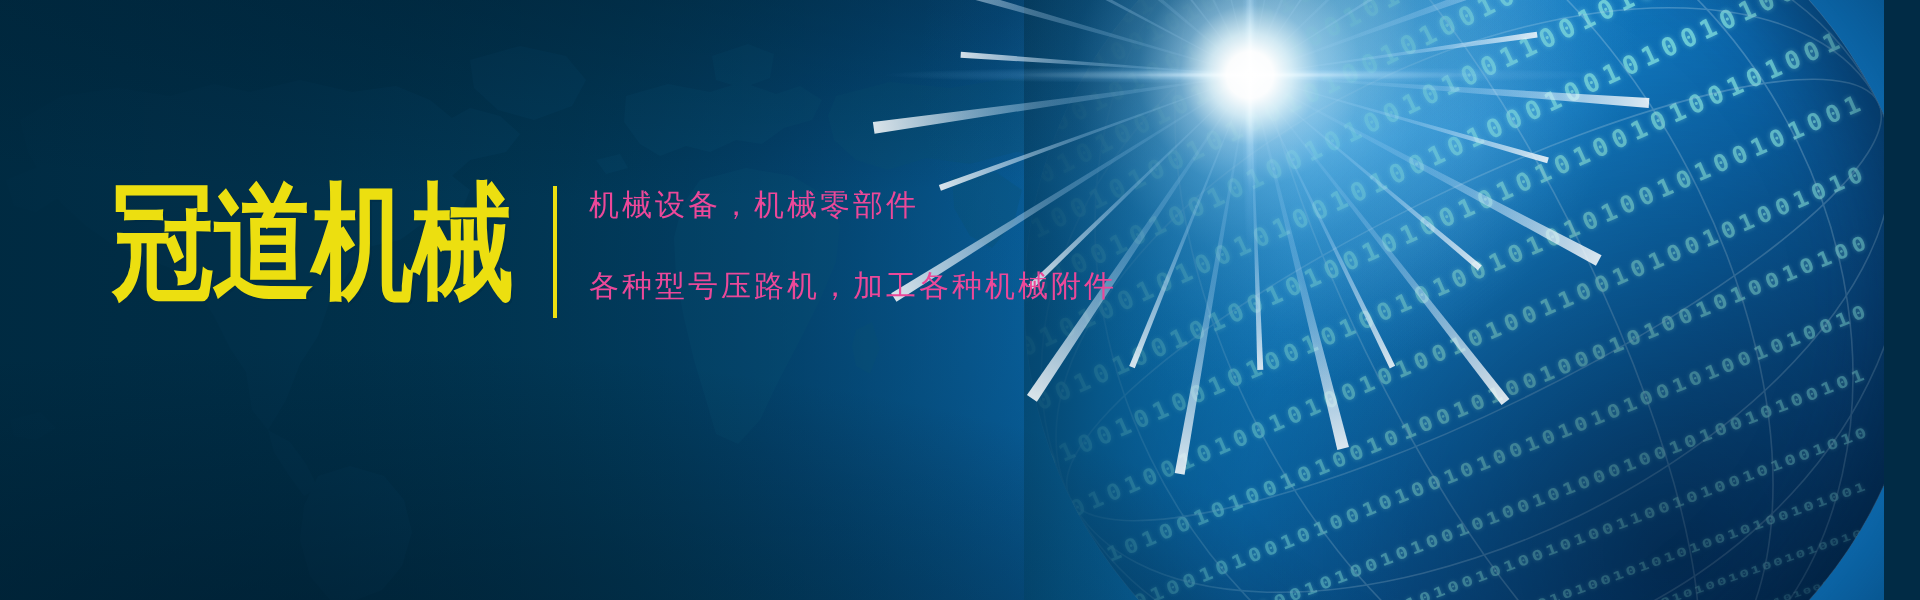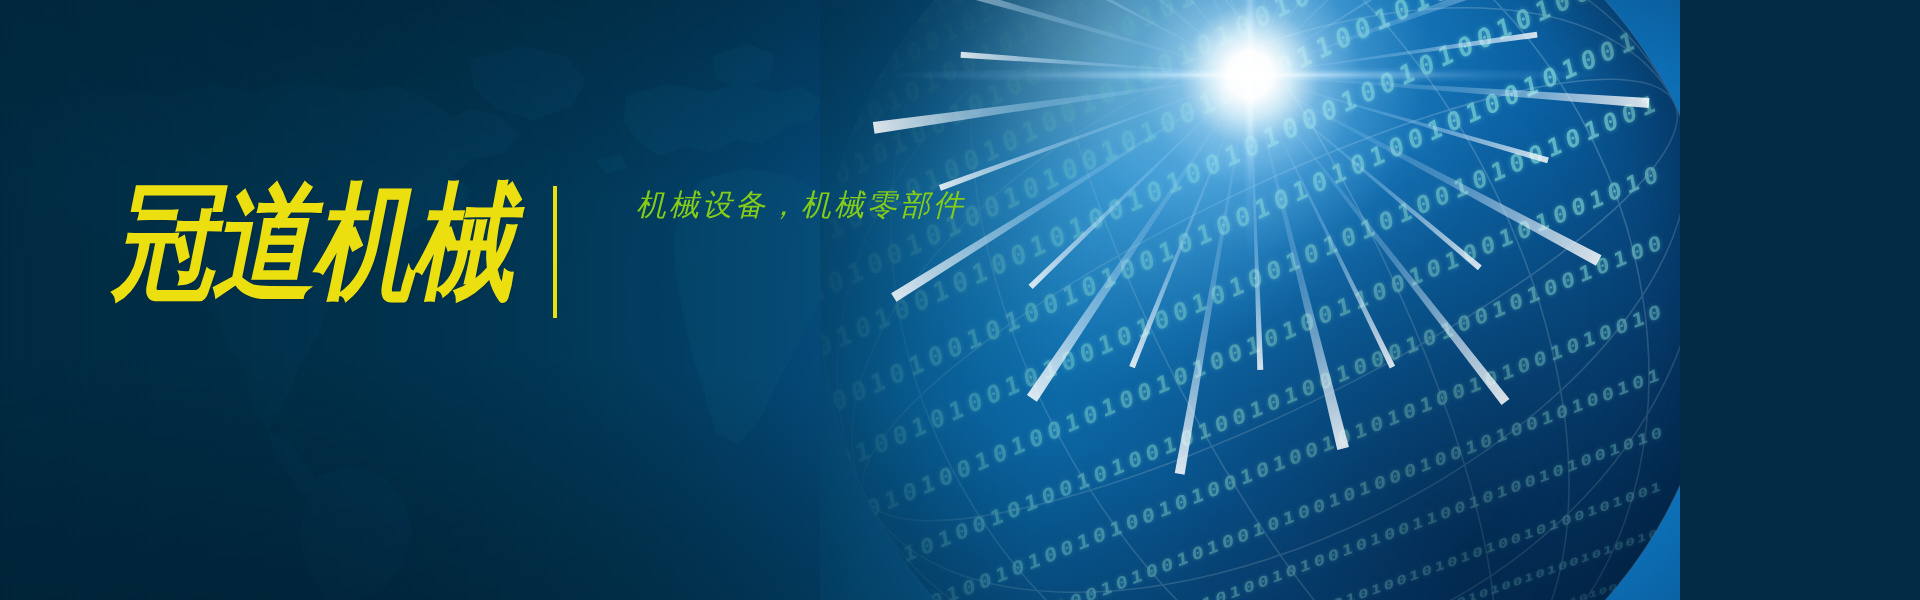--- a/index.html
+++ b/index.html
@@ -1,24 +1,23 @@
 <!DOCTYPE html>
 <html lang="zh"><head>
 <meta charset="utf-8">
 <title>冠道机械 Banner</title>
 <style>
   html,body{margin:0;padding:0;background:#012b45;}
   body{font-family:"Liberation Sans","DejaVu Sans",sans-serif;}
 
   #banner{
     position:relative;
-    width:1680px;height:600px;
+    width:1884px;height:600px;
     overflow:hidden;
     background:#00374f;
-    font-style:italic;
   }
 
   
   .bg-base{
     position:absolute;inset:0;
     background:
       radial-gradient(ellipse 1100px 780px at 1420px 300px,
          #1183cf 0%, #0d74bd 22%, #0a5f9e 42%, #064a7e 62%, #033f61 80%, #01354f 100%),
       linear-gradient(100deg,#01334c 0%,#013b58 28%,#02486c 48%,#055d8e 66%,#0a74b6 82%,#0d80c8 100%);
   }
@@ -155,25 +154,24 @@
     background:#ecdf10;
   }
 
   .taglines{
     position:absolute;left:589px;top:190px;
   }
   .tagline{
     font-family:"DejaVu Sans","Liberation Sans",sans-serif;
     font-size:30px;
     font-weight:400;
-    color:#84cc16;
+    color:#ec4899;
     letter-spacing:3px;
     white-space:nowrap;
     line-height:1;
-    margin-left:47px;
   }
   .tagline + .tagline{margin-top:51px;}
 </style>
 </head>
 <body>
 
 <div id="banner">
 
   <div class="bg-base"></div>
 
@@ -329,16 +327,17 @@
   <div class="content">
 
     <div class="logo-block">
       <div class="logo-cn">冠道机械</div>
     </div>
 
     <div class="divider"></div>
 
     <div class="taglines">
       <div class="tagline">机械设备，机械零部件</div>
+      <div class="tagline">各种型号压路机，加工各种机械附件</div>
     </div>
 
   </div>
 </div>
 
 </body></html>

